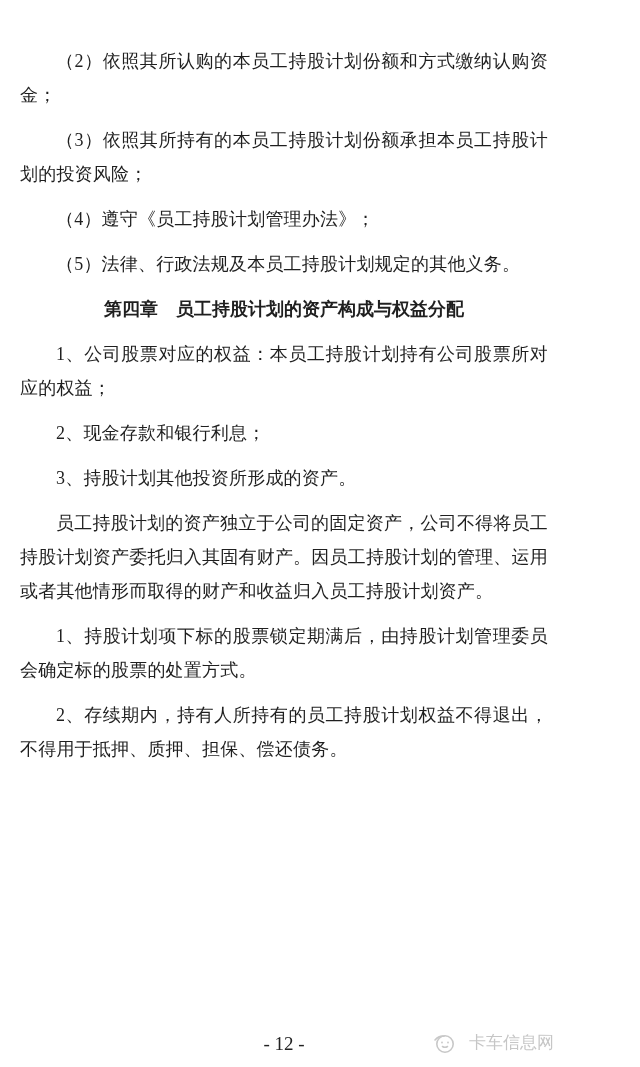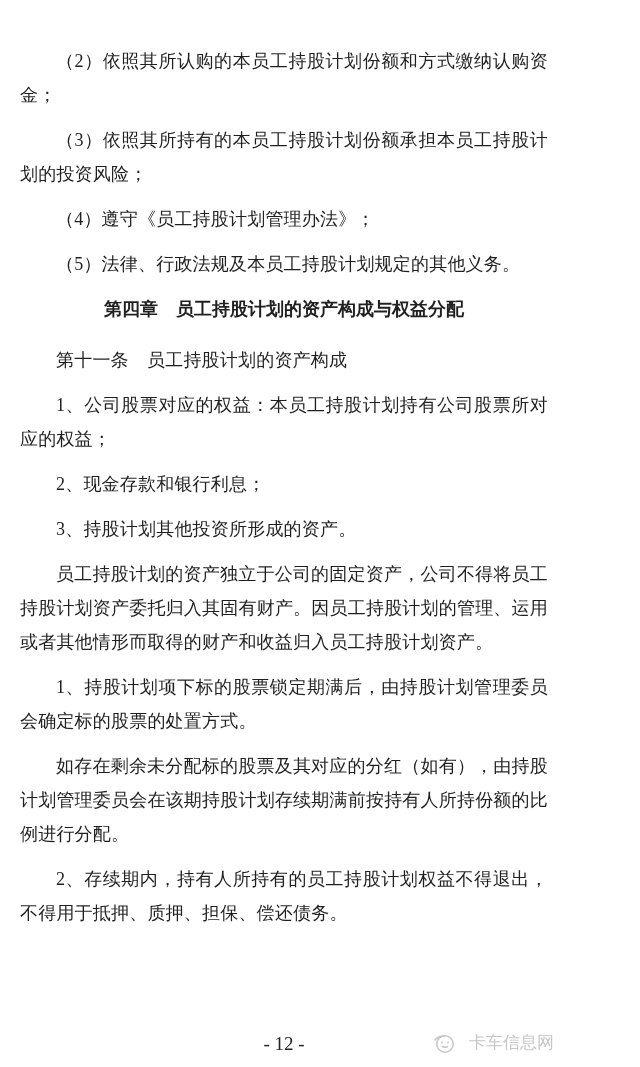--- a/index.html
+++ b/index.html
@@ -23,21 +23,21 @@
   }
   .para {
     margin: 0 0 11px 0;
     font-size: 18px;
     line-height: 34px;
     text-indent: 2em;
     text-align: justify;
     letter-spacing: 0.2px;
   }
   .chapter-heading {
-    margin: 0 0 17px 0;
+    margin: 0 0 11px 0;
     font-size: 18px;
     line-height: 34px;
     font-weight: bold;
     text-align: center;
     text-indent: 0;
   }
   .page-footer {
     position: absolute;
     left: 0;
     bottom: 12px;
@@ -74,28 +74,26 @@
 
 <div class="page" style="color: rgb(31, 31, 31);">
 
   <p class="para">（2）依照其所认购的本员工持股计划份额和方式缴纳认购资金；</p>
   <p class="para">（3）依照其所持有的本员工持股计划份额承担本员工持股计划的投资风险；</p>
   <p class="para">（4）遵守《员工持股计划管理办法》；</p>
   <p class="para">（5）法律、行政法规及本员工持股计划规定的其他义务。</p>
 
   <p class="chapter-heading">第四章　员工持股计划的资产构成与权益分配</p>
 
-  <p class="para">第十一条　员工持股计划的资产构成</p>
   <p class="para">1、公司股票对应的权益：本员工持股计划持有公司股票所对应的权益；</p>
   <p class="para">2、现金存款和银行利息；</p>
   <p class="para">3、持股计划其他投资所形成的资产。</p>
   <p class="para">员工持股计划的资产独立于公司的固定资产，公司不得将员工持股计划资产委托归入其固有财产。因员工持股计划的管理、运用或者其他情形而取得的财产和收益归入员工持股计划资产。</p>
 
   <p class="para">1、持股计划项下标的股票锁定期满后，由持股计划管理委员会确定标的股票的处置方式。</p>
-  <p class="para">如存在剩余未分配标的股票及其对应的分红（如有），由持股计划管理委员会在该期持股计划存续期满前按持有人所持份额的比例进行分配。</p>
   <p class="para">2、存续期内，持有人所持有的员工持股计划权益不得退出，不得用于抵押、质押、担保、偿还债务。</p>
 
   <div class="page-footer">
     <span>- 12 -</span>
   </div>
 
   <div class="watermark" style="color: rgb(198, 198, 198);">
     <span class="wm-logo">
       <svg viewBox="0 0 24 24" xmlns="http://www.w3.org/2000/svg" fill="none" stroke="#c8c8c8" stroke-width="1.6" stroke-linecap="round">
         <circle cx="13" cy="13" r="8.2"></circle>

